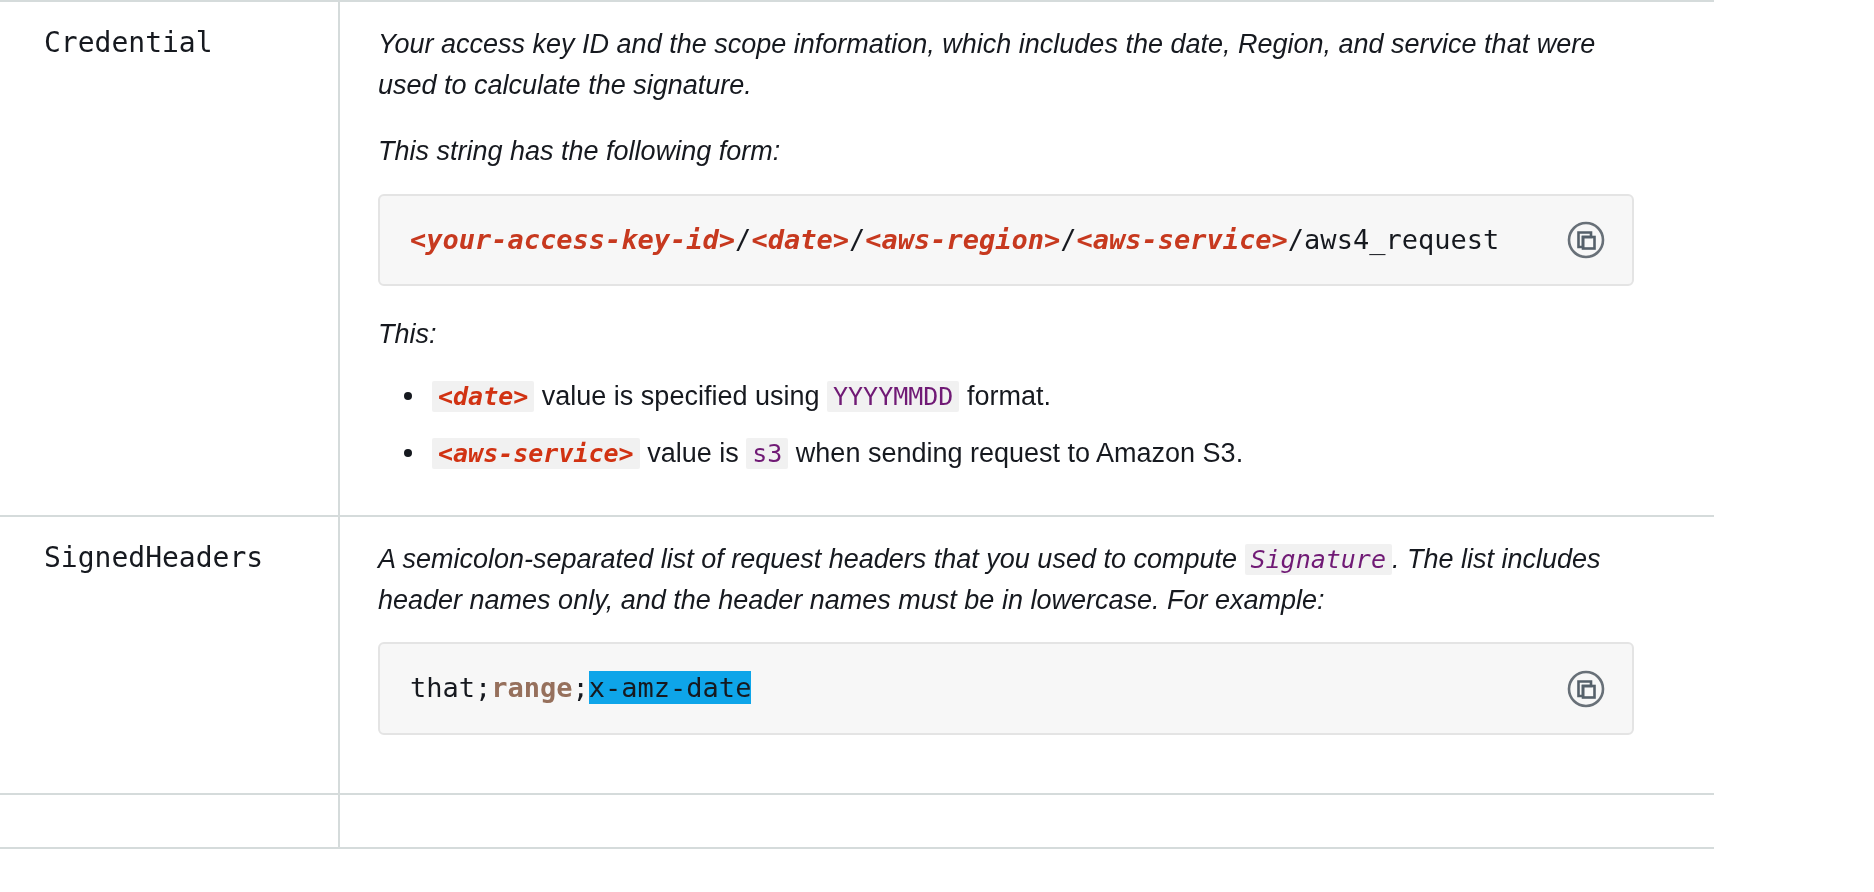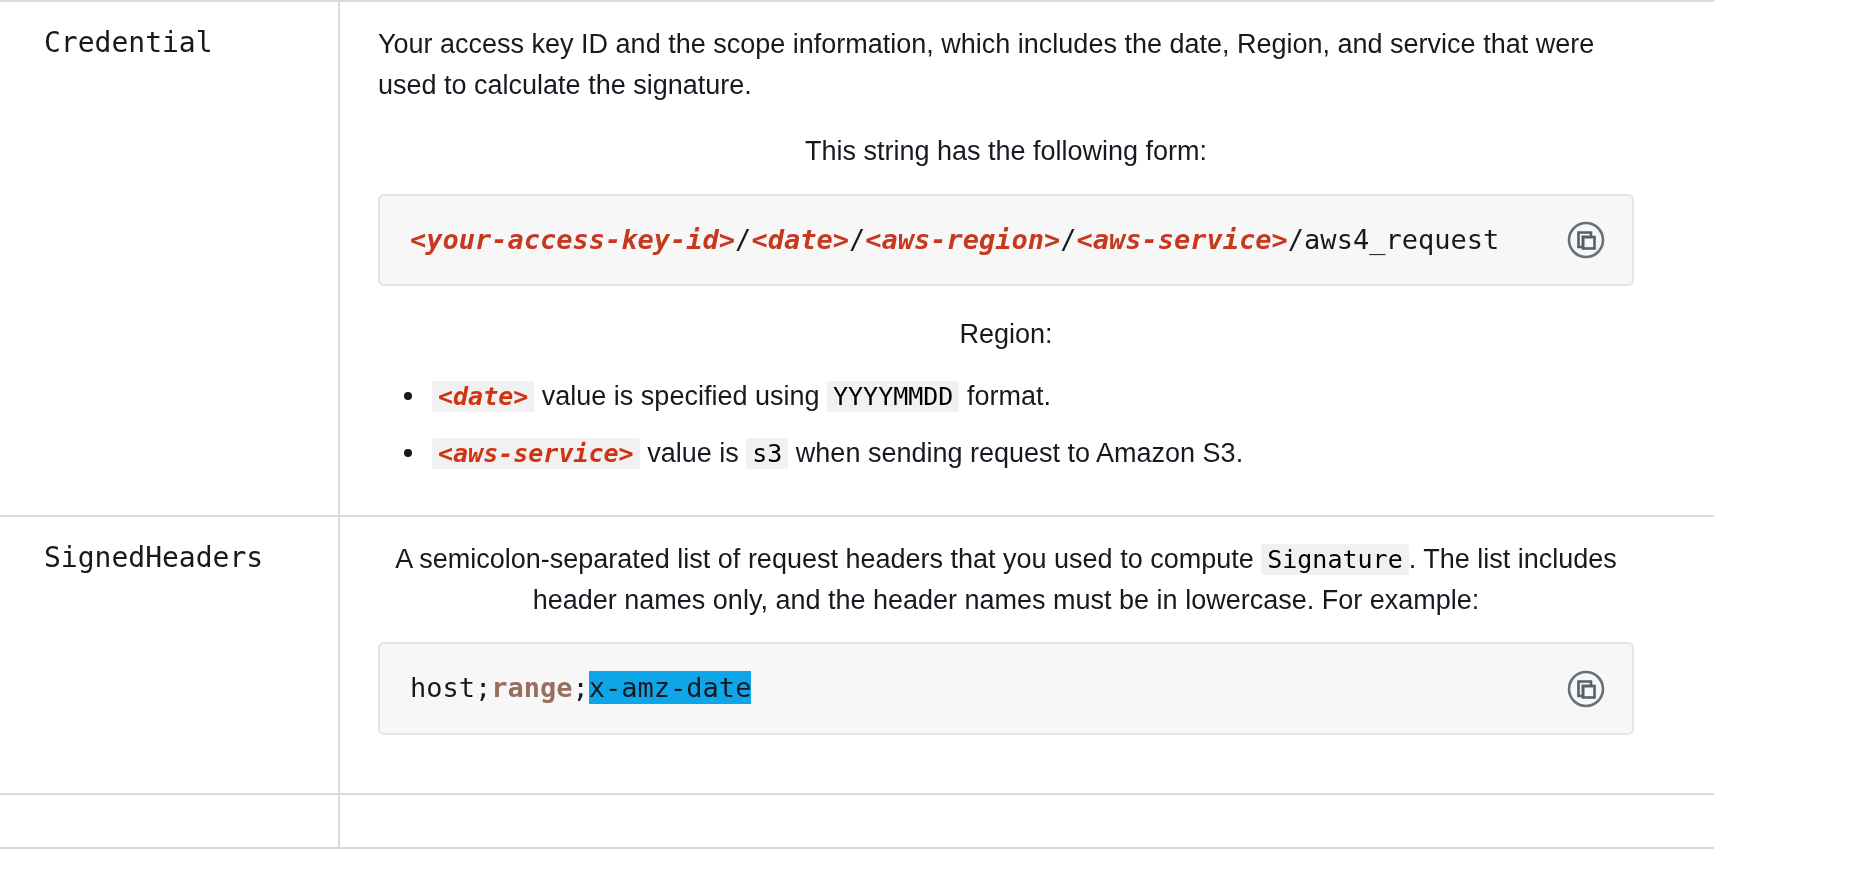--- a/index.html
+++ b/index.html
@@ -47,24 +47,25 @@
     color: #16191f;
     letter-spacing: 0px;
   }
 
   .para {
     font-family: "Liberation Sans", sans-serif;
     font-size: 27px;
     line-height: 1.5;
     color: #16191f;
     margin: 0 0 26px 0;
+    font-style: italic;
   }
   .para:last-child { margin-bottom: 0; }
 
-  .para.tight { margin-bottom: 22px; text-align: center; }
+  .para.tight { margin-bottom: 22px; }
 
   
   .codeblock {
     position: relative;
     background: #f7f7f7;
     border: 2px solid #e4e4e4;
     border-radius: 6px;
     margin: 0 0 28px 0;
     padding: 26px 90px 26px 30px;
     box-sizing: border-box;
@@ -101,21 +102,21 @@
     cursor: pointer;
     line-height: 0;
   }
   .copy-btn svg { display: block; }
 
   
   .inline-code {
     font-family: "DejaVu Sans Mono", "Liberation Mono", monospace;
     font-size: 25px;
     background: #f1f1f1;
-    color: #000000;
+    color: #701a75;
     padding: 1px 6px;
     border-radius: 2px;
   }
   .inline-code.ph {
     color: #d13212;
     font-style: italic;
     font-weight: 600;
   }
 
   
@@ -166,40 +167,40 @@
           <div class="code-line" id="code-credential"><span class="tok-placeholder">&lt;your-access-key-id&gt;</span><span class="tok-plain">/</span><span class="tok-placeholder">&lt;date&gt;</span><span class="tok-plain">/</span><span class="tok-placeholder">&lt;aws-region&gt;</span><span class="tok-plain">/</span><span class="tok-placeholder">&lt;aws-service&gt;</span><span class="tok-plain">/aws4_request</span></div>
           <span class="copy-btn">
             <svg width="44" height="44" viewBox="0 0 44 44" aria-hidden="true">
               <circle cx="22" cy="22" r="17" fill="none" stroke="#687078" stroke-width="2.6"></circle>
               <path d="M14.5 14.5 H27 V19 H19 V29 H14.5 Z" fill="none" stroke="#55606a" stroke-width="2.6" stroke-linejoin="miter"></path>
               <rect x="19" y="19" width="11.5" height="11.5" fill="none" stroke="#55606a" stroke-width="2.6"></rect>
             </svg>
           </span>
         </div>
 
-        <p class="para tight">Region:</p>
+        <p class="para tight">This:</p>
 
         <ul class="bullets">
           <li id="bullet-0"><span class="inline-code ph">&lt;date&gt;</span> value is specified using <span class="inline-code">YYYYMMDD</span> format.</li>
           <li id="bullet-1"><span class="inline-code ph">&lt;aws-service&gt;</span> value is <span class="inline-code">s3</span> when sending request to Amazon S3.</li>
         </ul>
 
       </td>
     </tr>
 
     <tr>
       <td class="col-term">
         <div class="term-name">SignedHeaders</div>
       </td>
       <td class="col-desc">
 
         <p class="para tight" id="signedheaders-desc">A semicolon-separated list of request headers that you used to compute <span class="inline-code">Signature</span>. The list includes header names only, and the header names must be in lowercase. For example:</p>
 
         <div class="codeblock">
-          <div class="code-line" id="code-signedheaders"><span class="tok-plain">host;</span><span class="tok-attr">range</span><span class="tok-plain">;</span><span class="tok-hl">x-amz-date</span></div>
+          <div class="code-line" id="code-signedheaders"><span class="tok-plain">that;</span><span class="tok-attr">range</span><span class="tok-plain">;</span><span class="tok-hl">x-amz-date</span></div>
           <span class="copy-btn">
             <svg width="44" height="44" viewBox="0 0 44 44" aria-hidden="true">
               <circle cx="22" cy="22" r="17" fill="none" stroke="#687078" stroke-width="2.6"></circle>
               <path d="M14.5 14.5 H27 V19 H19 V29 H14.5 Z" fill="none" stroke="#55606a" stroke-width="2.6" stroke-linejoin="miter"></path>
               <rect x="19" y="19" width="11.5" height="11.5" fill="none" stroke="#55606a" stroke-width="2.6"></rect>
             </svg>
           </span>
         </div>
 
       </td>

